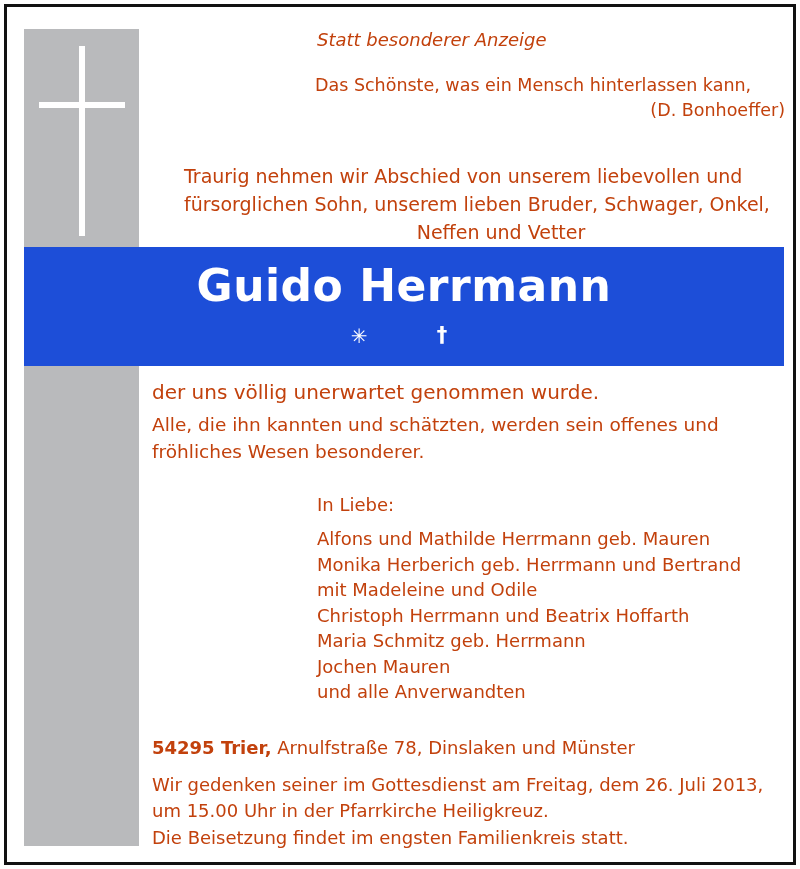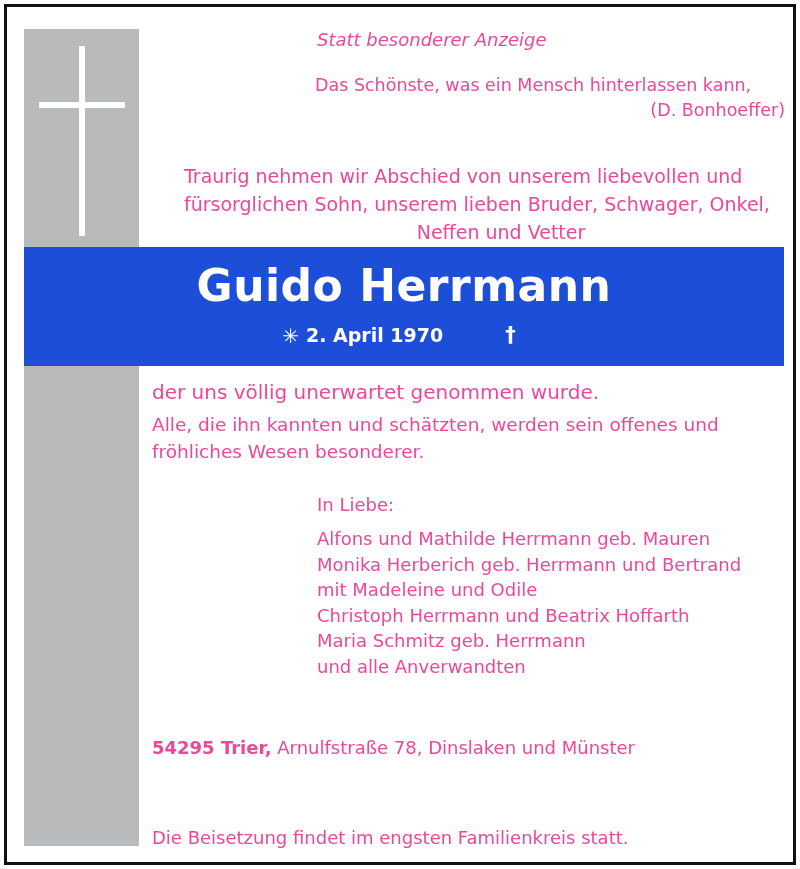--- a/index.html
+++ b/index.html
@@ -80,21 +80,21 @@
   .date-symbol{
     font-size:18px;
     margin-right:7px;
     display:inline-block;
   }
   #birth-symbol{font-size:20px;position:relative;top:1px;}
   #death-symbol{font-size:21px;margin-right:10px;}
   
   .txt{
     position:absolute;
-    color:#ec4899;
+    color:#c2410c;
     font-family:"DejaVu Sans", sans-serif;
   }
   #motto{
     left:310px;top:22px;
     font-size:18px;
     font-style:italic;
     white-space:nowrap;
   }
   #quote{
     left:308px;top:66px;
@@ -179,21 +179,20 @@
       <div>Traurig nehmen wir Abschied von unserem liebevollen und</div>
       <div>fürsorglichen Sohn, unserem lieben Bruder, Schwager, Onkel,</div>
       <div class="last-line">Neffen und Vetter</div>
     </div>
 
     <div id="banner">
       <div id="deceased-name">Guido Herrmann</div>
       <div id="dates-row">
         <div class="date-block" id="birth-block">
           <span class="date-symbol" id="birth-symbol">✳</span>
-          <span>2. April 1970</span>
         </div>
         <div class="date-block" id="death-block">
           <span class="date-symbol" id="death-symbol">†</span>
         </div>
       </div>
     </div>
 
     <div class="txt" id="after-1">der uns völlig unerwartet genommen wurde.</div>
 
     <div class="txt" id="after-2">
@@ -202,24 +201,29 @@
     </div>
 
     <div class="txt" id="in-love">In Liebe:</div>
 
     <div class="txt" id="family">
       <div>Alfons und Mathilde Herrmann geb. Mauren</div>
       <div>Monika Herberich geb. Herrmann und Bertrand</div>
       <div>mit Madeleine und Odile</div>
       <div>Christoph Herrmann und Beatrix Hoffarth</div>
       <div>Maria Schmitz geb. Herrmann</div>
+      <div>Jochen Mauren</div>
       <div>und alle Anverwandten</div>
     </div>
 
     <div class="txt" id="address">
       <span class="bold">54295 Trier,</span><span> Arnulfstraße 78, Dinslaken und Münster</span>
     </div>
 
+    <div class="txt" id="service">
+      <div>Wir gedenken seiner im Gottesdienst am Freitag, dem 26. Juli 2013,</div>
+      <div>um 15.00 Uhr in der Pfarrkirche Heiligkreuz.</div>
+    </div>
 
     <div class="txt" id="burial">Die Beisetzung findet im engsten Familienkreis statt.</div>
 
   </div>
 </div>
 
 </body></html>

